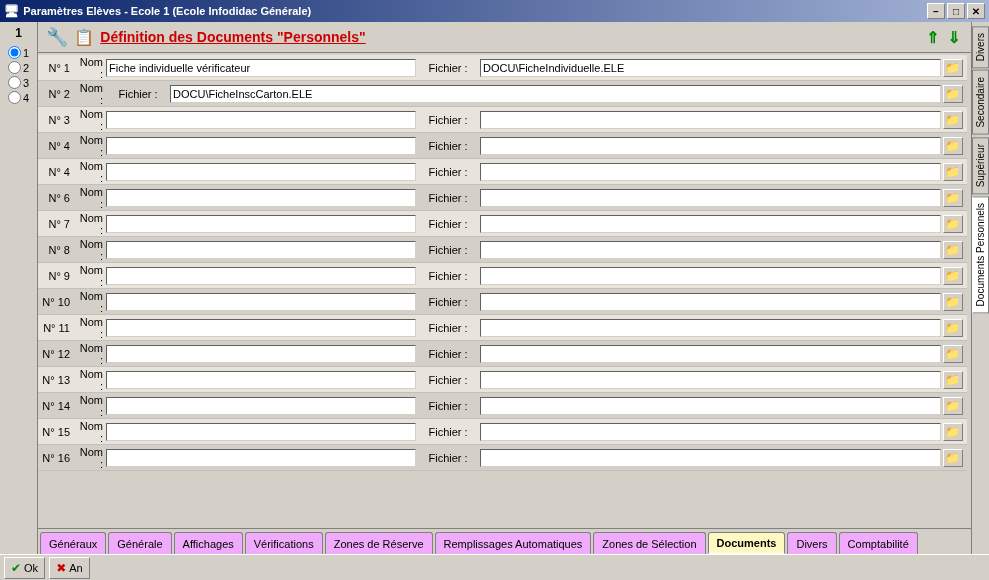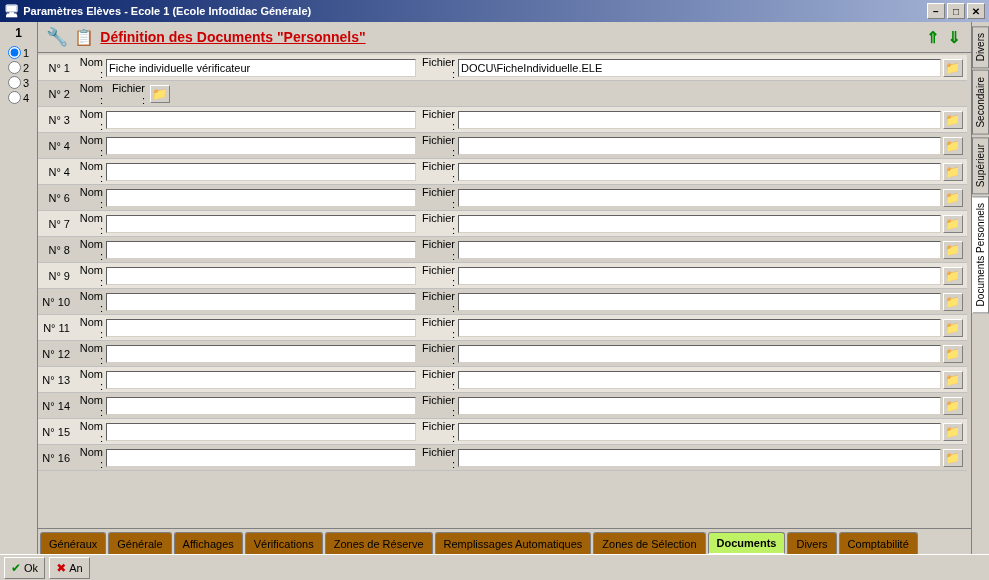--- a/index.html
+++ b/index.html
@@ -171,22 +171,22 @@
       border-top-color: #606060;
       border-left-color: #606060;
       border-right-color: #d4d0c8;
       border-bottom-color: #d4d0c8;
       background: #fff;
       font-size: 11px;
       padding: 0 2px;
       flex-shrink: 0;
     }
     .row-fichier-label {
-      width: 42px;
-      text-align: right;
+      width: 64px;
+      text-align: center;
       padding-right: 3px;
       flex-shrink: 0;
       font-size: 11px;
     }
     .row-fichier-input {
       flex: 1;
       height: 18px;
       border: 1px solid #808080;
       border-top-color: #606060;
       border-left-color: #606060;
@@ -218,33 +218,33 @@
       display: flex;
       align-items: flex-end;
       background: #d4d0c8;
       border-top: 1px solid #808080;
       padding: 0 2px;
       gap: 2px;
     }
     .bottom-tab {
       height: 22px;
       padding: 0 8px;
-      background: #a16207;
+      background: #f0abfc;
       border: 1px solid #808080;
       border-bottom: none;
       border-top-left-radius: 3px;
       border-top-right-radius: 3px;
       font-size: 11px;
       cursor: pointer;
       display: flex;
       align-items: center;
       white-space: nowrap;
     }
     .bottom-tab.active {
-      background: #bef264;
+      background: #fef9c3;
       border-bottom: 1px solid #fff;
       font-weight: bold;
     }
 
     
     .action-bar {
       height: 26px;
       background: #d4d0c8;
       display: flex;
       align-items: center;
@@ -333,20 +333,21 @@
     <span class="row-nom-label">Nom :</span>
     <input class="row-nom-input" type="text" value="Fiche individuelle vérificateur" style="">
     <span class="row-fichier-label">&nbsp;Fichier :</span>
     <input class="row-fichier-input" type="text" value="DOCU\FicheIndividuelle.ELE" style="">
     <div class="folder-btn">📁</div>
   </div>
         <div class="form-row">
     <span class="row-num">N° 2</span>
     <span class="row-nom-label">Nom :</span>
     <span class="row-fichier-label">&nbsp;Fichier :</span>
+    <input class="row-fichier-input" type="text" value="DOCU\FicheInscCarton.ELE" style="">
     <div class="folder-btn">📁</div>
   </div>
         <div class="form-row">
     <span class="row-num">N° 3</span>
     <span class="row-nom-label">Nom :</span>
     <input class="row-nom-input" type="text" value="" style="">
     <span class="row-fichier-label">&nbsp;Fichier :</span>
     <input class="row-fichier-input" type="text" value="" style="">
     <div class="folder-btn">📁</div>
   </div>

